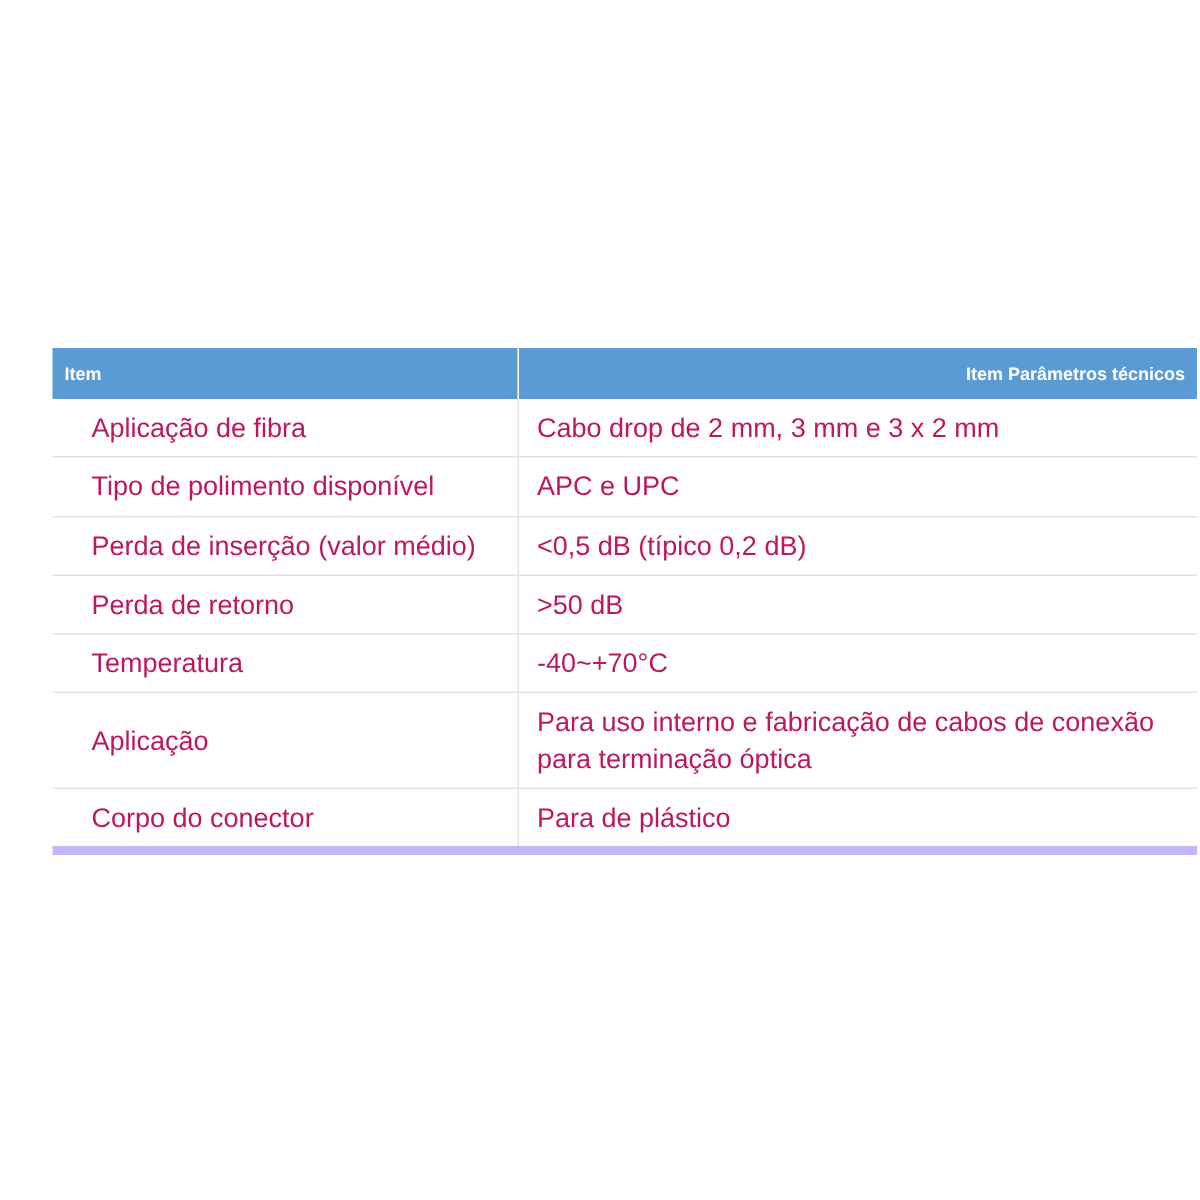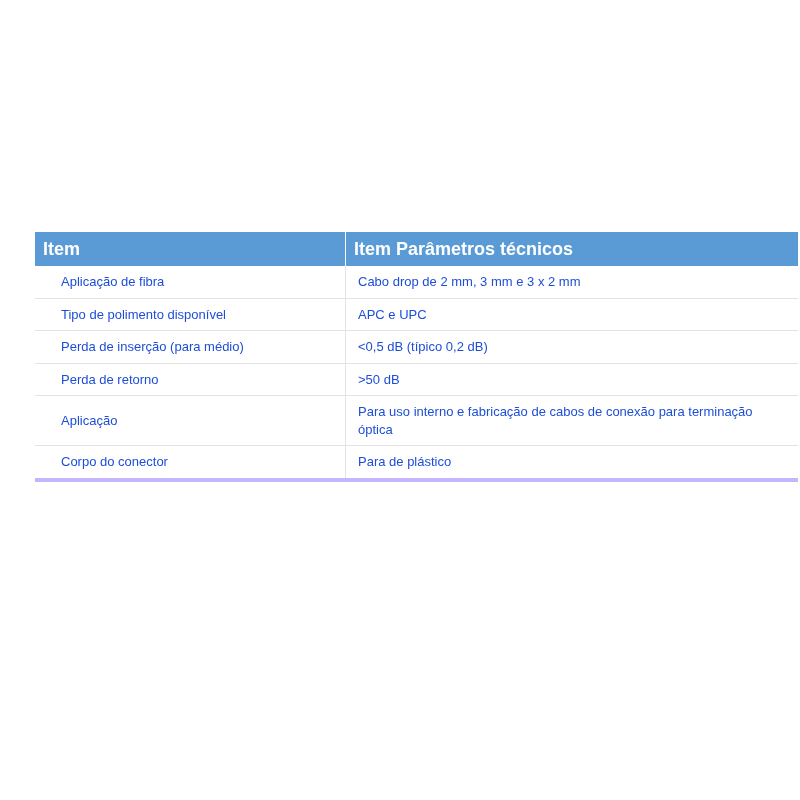--- a/index.html
+++ b/index.html
@@ -31,52 +31,53 @@
     table-layout: fixed;
   }
   table.spec-table th,
   table.spec-table td {
     text-align: left;
     vertical-align: middle;
   }
   thead th {
     background: #5b9bd5;
     color: #ffffff;
-    font-size: 18px;
+    font-size: 12px;
     font-weight: bold;
     text-align: center;
     height: 34px;
     padding: 0 8px;
     border: none;
   }
   thead th.col-item {
     width: 294px;
   }
   thead th.col-param {
     width: 436px;
     border-left: 1px solid #ffffff;
+    text-align: right;
   }
   tbody td {
-    font-size: 13px;
-    color: #1d4ed8;
+    font-size: 18px;
+    color: #be185d;
     border-bottom: 1px solid #e3e3e3;
     padding: 7px 8px 7px 8px;
     line-height: 1.35;
   }
   tbody td.cell-item {
     width: 294px;
     padding-left: 26px;
     border-right: 1px solid #e3e3e3;
   }
   tbody td.cell-param {
     width: 436px;
     padding-left: 12px;
   }
   tbody tr:last-child td {
-    border-bottom: 4px solid #c4b5fd;
+    border-bottom: 6px solid #c4b5fd;
   }
 </style>
 </head>
 <body>
 
 <div class="page">
   <div class="spec-table-wrap">
     <table class="spec-table">
       <thead>
         <tr>
@@ -87,26 +88,30 @@
       <tbody>
         <tr>
           <td class="cell-item">Aplicação de fibra</td>
           <td class="cell-param">Cabo drop de 2 mm, 3 mm e 3 x 2 mm</td>
         </tr>
         <tr>
           <td class="cell-item">Tipo de polimento disponível</td>
           <td class="cell-param">APC e UPC</td>
         </tr>
         <tr>
-          <td class="cell-item">Perda de inserção (para médio)</td>
+          <td class="cell-item">Perda de inserção (valor médio)</td>
           <td class="cell-param">&lt;0,5 dB (típico 0,2 dB)</td>
         </tr>
         <tr>
           <td class="cell-item">Perda de retorno</td>
           <td class="cell-param">&gt;50 dB</td>
+        </tr>
+        <tr>
+          <td class="cell-item">Temperatura</td>
+          <td class="cell-param">-40~+70°C</td>
         </tr>
         <tr>
           <td class="cell-item">Aplicação</td>
           <td class="cell-param">Para uso interno e fabricação de cabos de conexão para terminação óptica</td>
         </tr>
         <tr>
           <td class="cell-item">Corpo do conector</td>
           <td class="cell-param">Para de plástico</td>
         </tr>
       </tbody>

